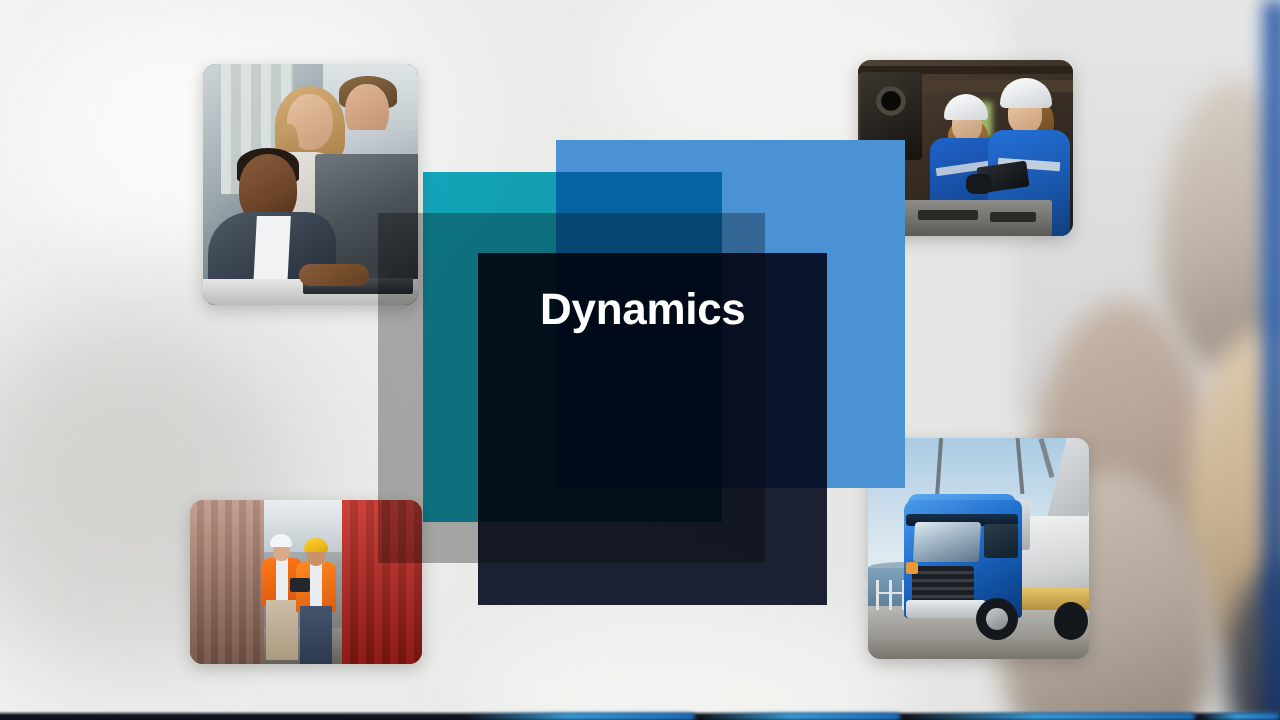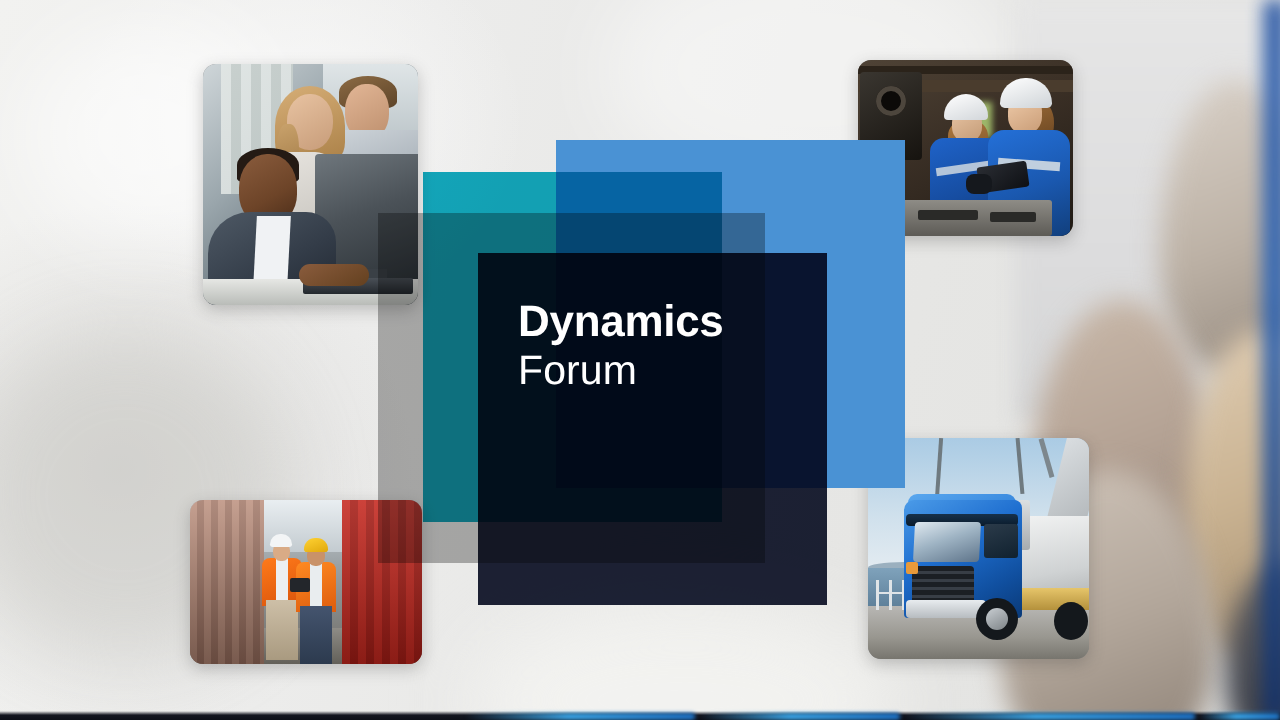--- a/index.html
+++ b/index.html
@@ -206,27 +206,26 @@
   
   .sq { position: absolute; }
   #sq-blue  { left: 556px; top: 140px; width: 349px; height: 348px; background: #4A92D4; }
   #sq-teal  { left: 423px; top: 172px; width: 299px; height: 350px; background: #14AEC4; mix-blend-mode: multiply; }
   #sq-gray  { left: 378px; top: 213px; width: 387px; height: 350px; background: #B3B3B3; mix-blend-mode: multiply; }
   #sq-navy  { left: 478px; top: 253px; width: 349px; height: 352px; background: #1E2338; mix-blend-mode: multiply; }
 
   
   #title-block {
     position: absolute;
-    left: 518px;
+    left: 540px;
     top: 286px;
     width: 330px;
     color: #ffffff;
     line-height: 48px;
     text-rendering: geometricPrecision;
-    margin-top: 12px;
   }
   .t-line { display: block; white-space: nowrap; }
   #title-line-1 { font-size: 44px; font-weight: 700; letter-spacing: -0.3px; }
   #title-line-2 { font-size: 41px; font-weight: 300; letter-spacing: 0.1px; }
   #title-line-3 { font-size: 41px; font-weight: 300; letter-spacing: 0.1px; }
 </style>
 </head>
 <body>
 
 <div id="stage">
@@ -346,21 +345,20 @@
     </div>
   </div>
 
   <div class="sq" id="sq-blue" style="left: 556px; top: 140px; width: 349px; height: 348px; background: rgb(74, 146, 212);"></div>
   <div class="sq" id="sq-teal" style="left: 423px; top: 172px; width: 299px; height: 350px; background: rgb(20, 174, 196);"></div>
   <div class="sq" id="sq-gray" style="left: 378px; top: 213px; width: 387px; height: 350px; background: rgb(179, 179, 179);"></div>
   <div class="sq" id="sq-navy" style="left: 478px; top: 253px; width: 349px; height: 352px; background: rgb(30, 35, 56);"></div>
 
   <div id="title-block" style="color: rgb(255, 255, 255);">
     <span class="t-line" id="title-line-1">Dynamics</span>
-    <span class="t-line" id="title-line-3">Forum</span>
   </div>
 
   <div class="bottom-band"></div>
   <div class="bottom-glow glow-1"></div>
   <div class="bottom-glow glow-2"></div>
   <div class="bottom-glow glow-3"></div>
   <div class="bottom-glow glow-4"></div>
 
 </div>
 

